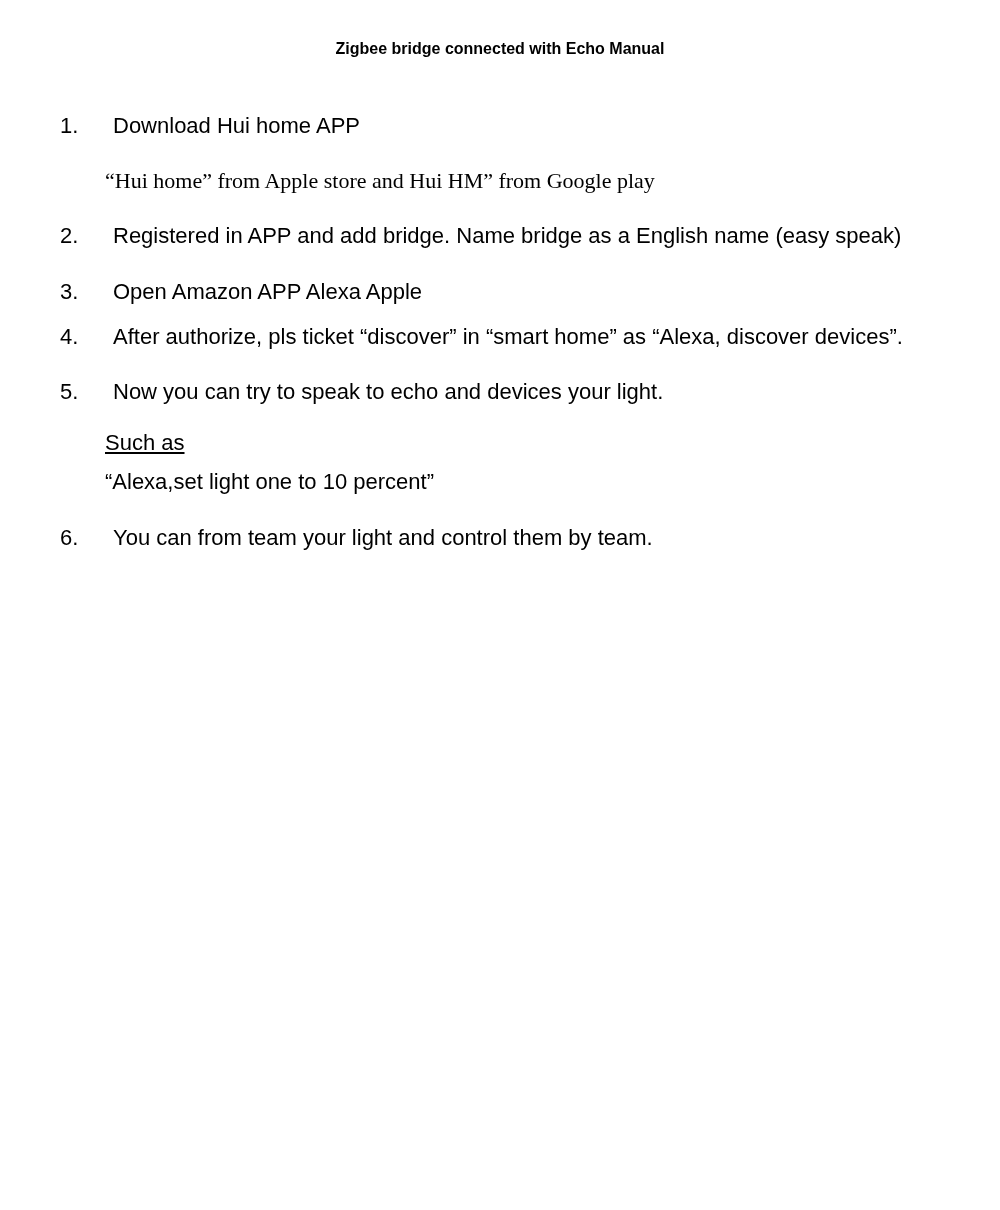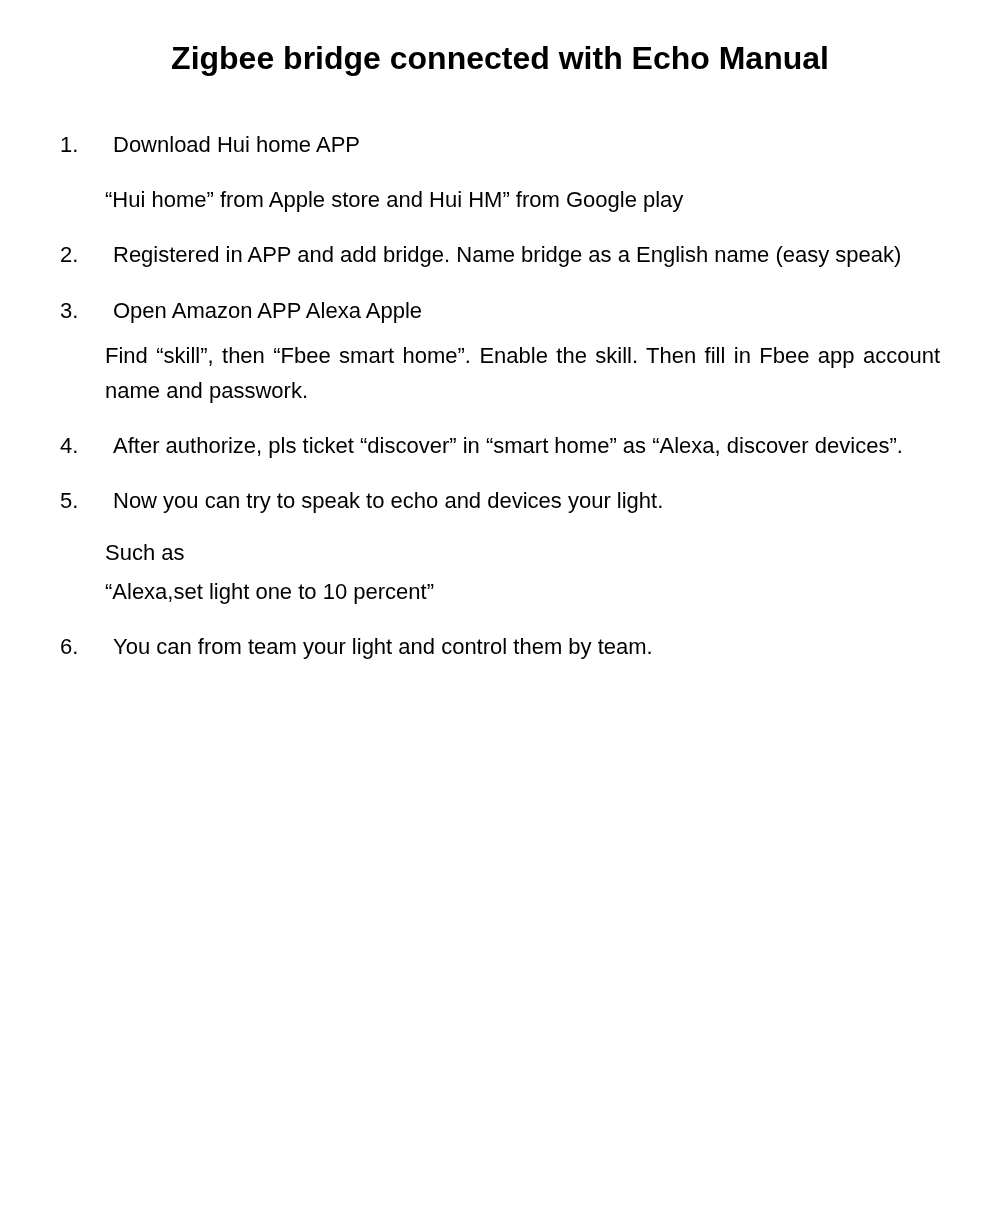--- a/index.html
+++ b/index.html
@@ -14,21 +14,21 @@
       font-size: 22px;
       color: #000000;
       width: 1000px;
       min-height: 1210px;
       padding: 40px 60px 60px 60px;
     }
 
     .page-title {
       text-align: center;
       font-weight: bold;
-      font-size: 32px;
+      font-size: 16px;
       margin-bottom: 50px;
       font-family: Arial, sans-serif;
     }
 
     .content {
       font-family: Arial, sans-serif;
       font-size: 22px;
       line-height: 1.6;
     }
 
@@ -46,20 +46,21 @@
     .list-body {
       flex: 1;
       text-align: justify;
       margin-left: 8px;
     }
 
     .sub-text {
       margin-left: 45px;
       margin-bottom: 8px;
       text-align: justify;
+      font-family: Liberation Serif, serif;
     }
 
     .sub-text-noindent {
       margin-left: 45px;
       margin-bottom: 6px;
     }
 
     .item-gap {
       margin-bottom: 20px;
     }
@@ -85,32 +86,31 @@
 
   <div class="list-item item-gap">
     <span class="list-number">2.</span>
     <div class="list-body">Registered in APP and add bridge. Name bridge as a English name (easy speak)</div>
   </div>
 
   <div class="list-item">
     <span class="list-number">3.</span>
     <div class="list-body">Open   Amazon APP   Alexa Apple</div>
   </div>
-  <div class="sub-text item-gap">Find “skill”, then “Fbee smart home”.   Enable the skill. Then fill in Fbee app account name and passwork.</div>
 
   <div class="list-item item-gap">
     <span class="list-number">4.</span>
     <div class="list-body">After authorize, pls ticket “discover” in “smart home” as “Alexa, discover devices”.</div>
   </div>
 
   <div class="list-item">
     <span class="list-number">5.</span>
     <div class="list-body">Now you can try to speak to echo and devices your light.</div>
   </div>
-  <div class="sub-text-noindent item-gap-sm" style="margin-top:16px;">Such as</div>
+  <div class="sub-text-noindent item-gap-sm" style="margin-top:16px;text-decoration:underline;">Such as</div>
   <div class="sub-text-noindent item-gap">“Alexa,set light one to 10 percent”</div>
 
   <div class="list-item item-gap">
     <span class="list-number">6.</span>
     <div class="list-body">You can from team your light and control them by team.</div>
   </div>
 
 </div>
 
 </body></html>

